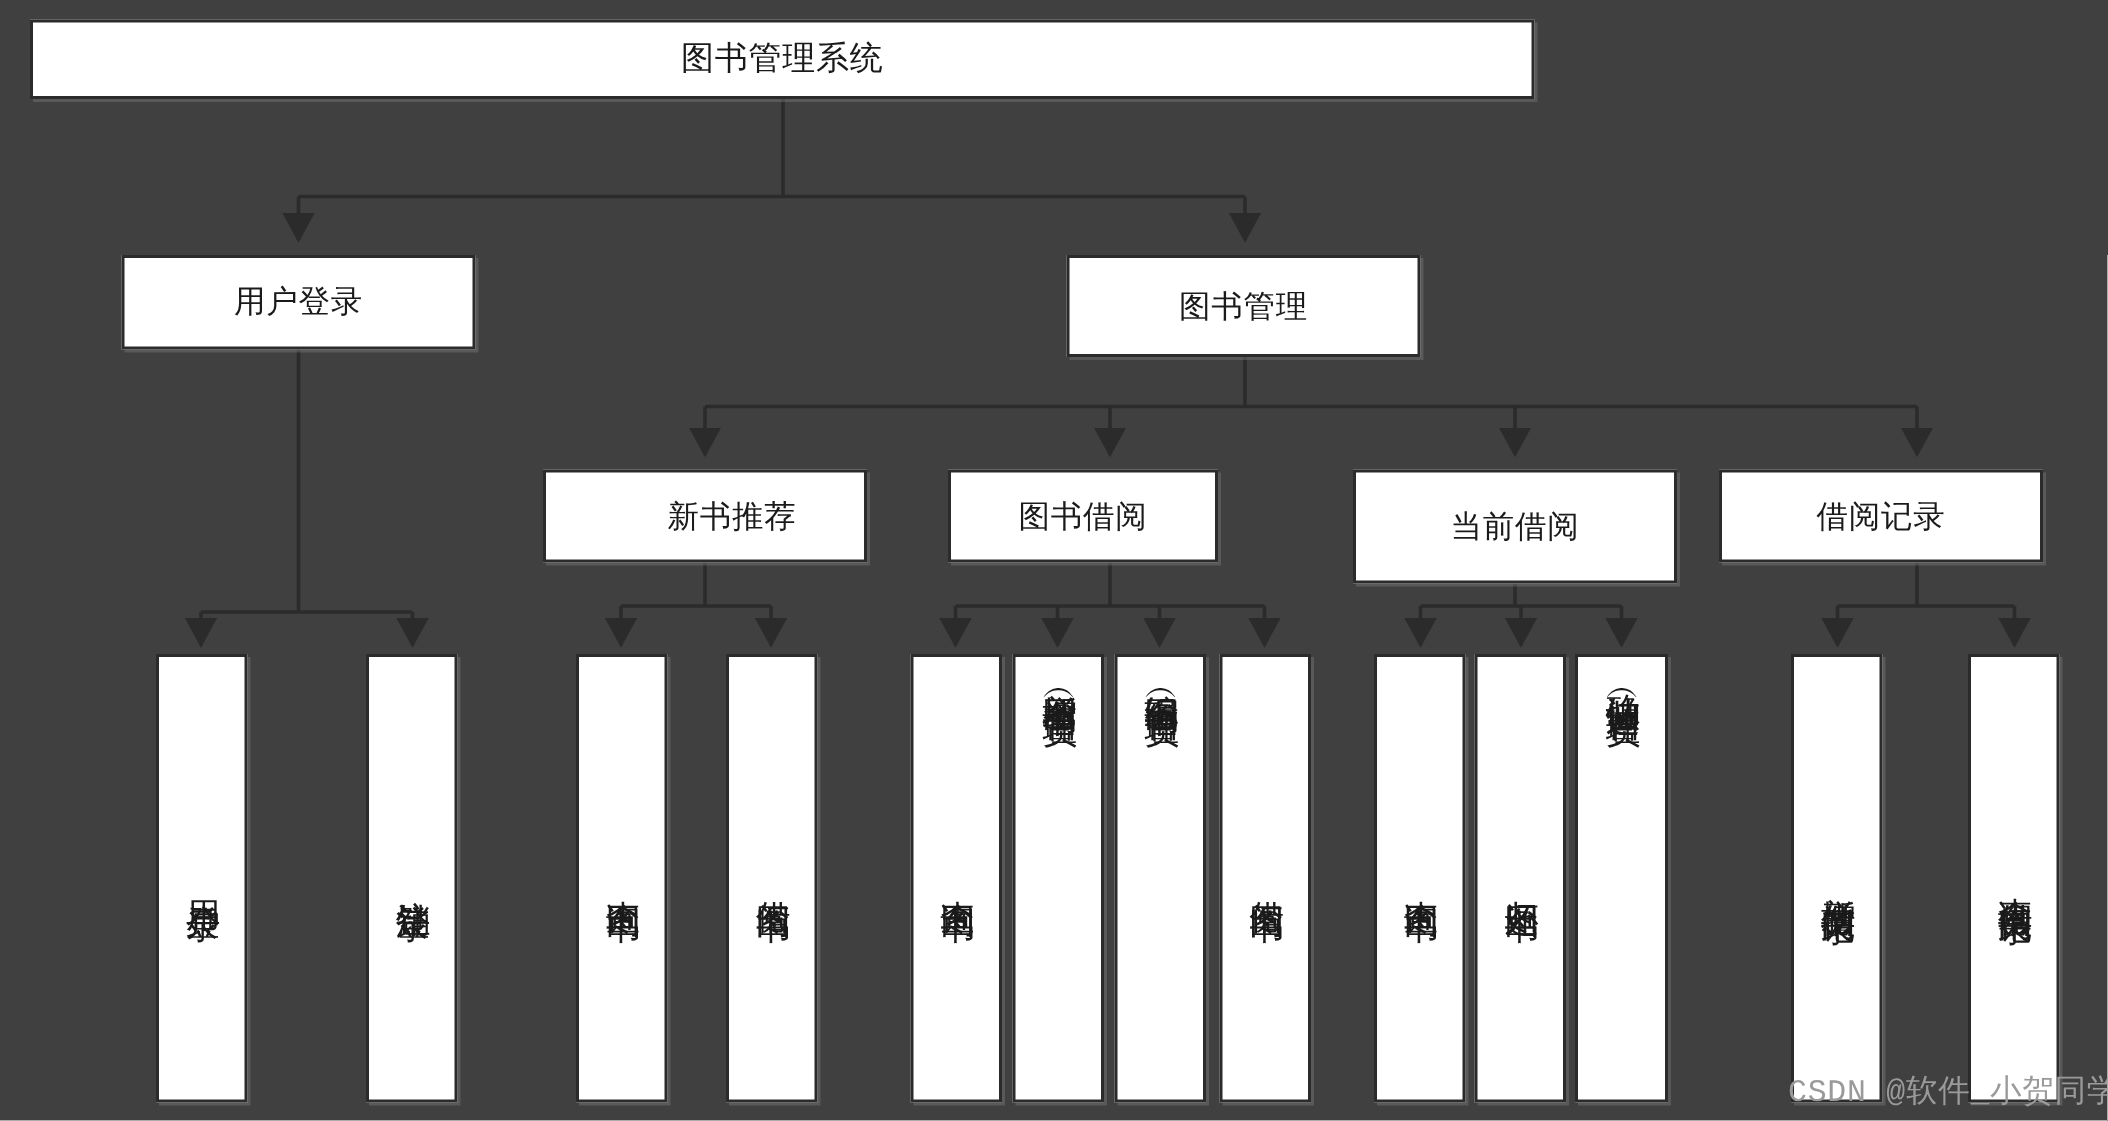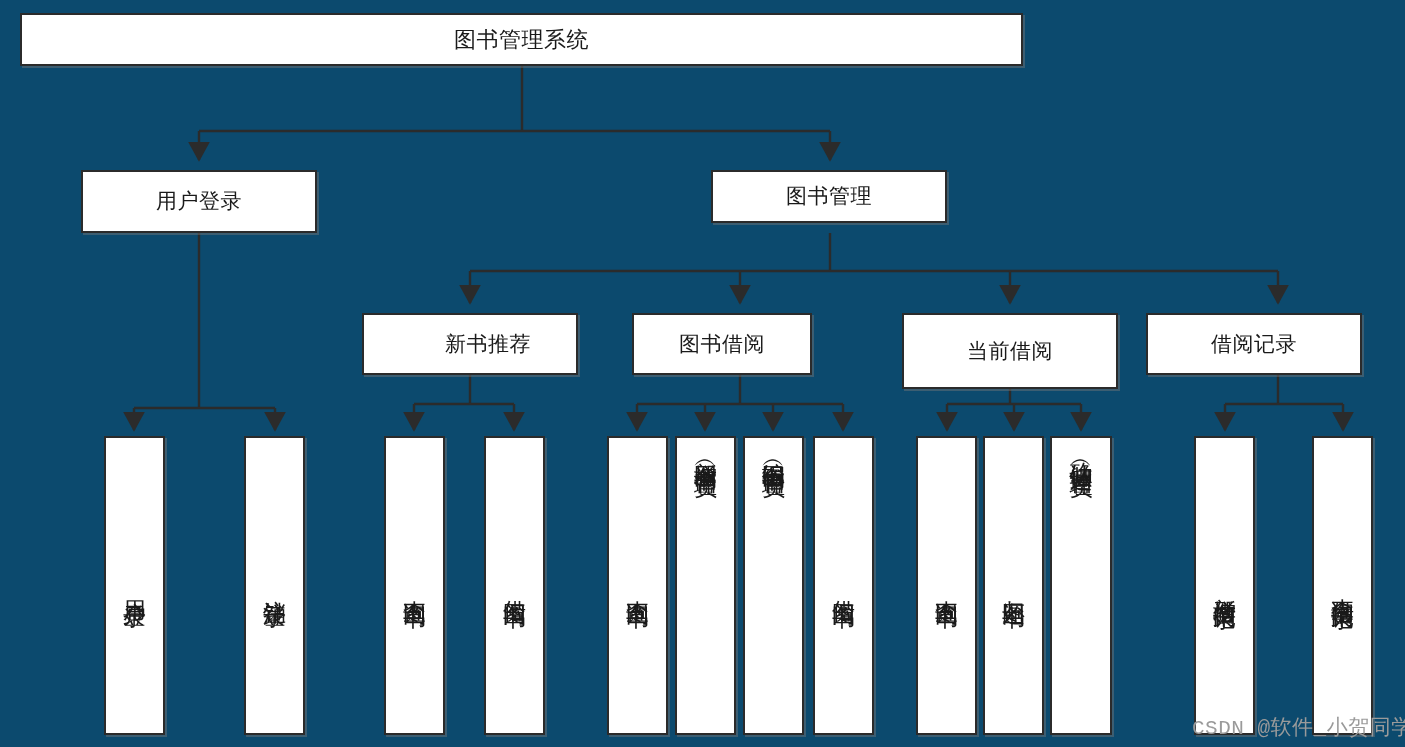--- a/index.html
+++ b/index.html
@@ -8,21 +8,21 @@
     padding: 0;
     background: #ffffff;
   }
   body {
     font-family: "DejaVu Sans", "Liberation Sans", sans-serif;
   }
   #canvas {
     position: relative;
     width: 1405px;
     height: 747px;
-    background: #0c4a6e;
+    background: #404040;
     overflow: hidden;
   }
   svg.edges {
     position: absolute;
     left: 0;
     top: 0;
     width: 1405px;
     height: 747px;
     pointer-events: none;
   }
@@ -137,21 +137,21 @@
     </g>
   </svg>
 
   <div class="node root horiz" style="left:20px; top:13px; width:1003px; height:53px;">
     <span class="lbl">图书管理系统</span>
   </div>
 
   <div class="node horiz" style="left:81px; top:170px; width:236px; height:63px;">
     <span class="lbl">用户登录</span>
   </div>
-  <div class="node horiz" style="left:711px; top:170px; width:236px; height:53px;">
+  <div class="node horiz" style="left:711px; top:170px; width:236px; height:68px;">
     <span class="lbl">图书管理</span>
   </div>
 
   <div class="node horiz" style="left:362px; top:313px; width:216px; height:62px;padding-left:36px;">
     <span class="lbl">新书推荐</span>
   </div>
   <div class="node horiz" style="left:632px; top:313px; width:180px; height:62px;align-items:center;">
     <span class="lbl">图书借阅</span>
   </div>
   <div class="node horiz" style="left:902px; top:313px; width:216px; height:76px;">

